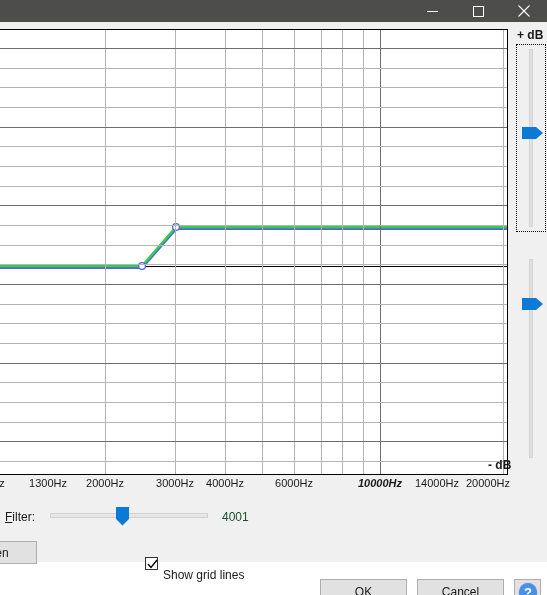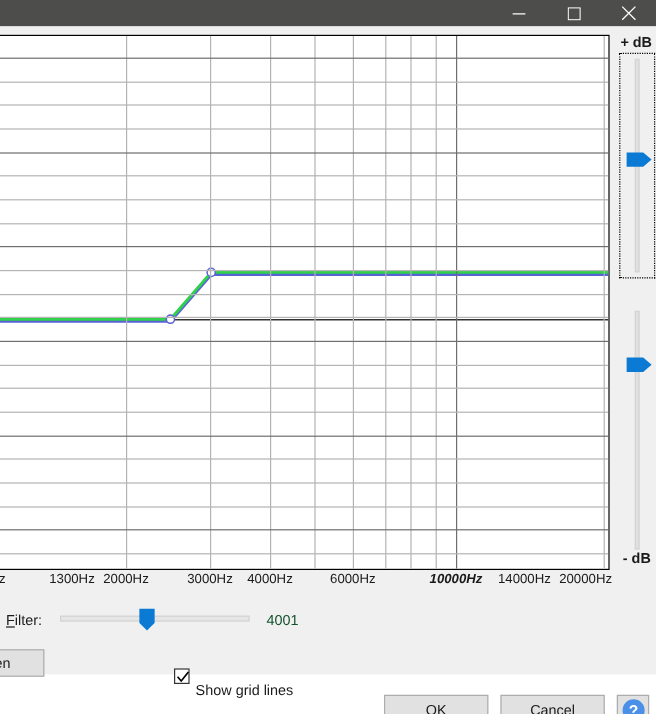--- a/index.html
+++ b/index.html
@@ -275,21 +275,21 @@
         <div class="gl h major" style="top: 333px;"></div>
         <div class="gl h" style="top: 352px;"></div>
         <div class="gl h" style="top: 372px;"></div>
         <div class="gl h" style="top: 392px;"></div>
         <div class="gl h major" style="top: 411px;"></div>
         <div class="gl h" style="top: 431px;"></div>
       </div>
   </div>
 
   <div class="db-label" style="left:517px; top:6px;">+ dB</div>
-  <div class="db-label" style="left:519px; top:436px;">- dB</div>
+  <div class="db-label" style="left:488px; top:436px;">- dB</div>
 
   <div class="vslider focused" id="vslider-top" style="left:516px; top:22px; height:186px;">
     <div class="vtrack"></div>
     <div class="vthumb" id="vthumb-top" style="top: 81px;">
       <svg width="22" height="14" viewBox="0 0 22 14">
         <path d="M0,1 L14,1 L21,7 L14,13 L0,13 Z" fill="#0a7ad4"></path>
       </svg>
     </div>
   </div>
 
@@ -297,21 +297,21 @@
     <div class="vtrack"></div>
     <div class="vthumb" id="vthumb-bot" style="top: 42px;">
       <svg width="22" height="14" viewBox="0 0 22 14">
         <path d="M0,1 L14,1 L21,7 L14,13 L0,13 Z" fill="#0a7ad4"></path>
       </svg>
     </div>
   </div>
 
   <div class="xlabels" id="xlabels">
       <div class="xlab" style="left: 2px;">z</div>
-      <div class="xlab" style="left: 48px; margin-left: 12px;">1300Hz</div>
+      <div class="xlab" style="left: 48px;">1300Hz</div>
       <div class="xlab" style="left: 105px;">2000Hz</div>
       <div class="xlab" style="left: 175px; text-align: right;">3000Hz</div>
       <div class="xlab" style="left: 225px;">4000Hz</div>
       <div class="xlab" style="left: 294px;">6000Hz</div>
       <div class="xlab bold" style="left: 380px; font-style: italic;">10000Hz</div>
       <div class="xlab" style="left: 437px;">14000Hz</div>
       <div class="xlab" style="left: 488px;">20000Hz</div>
     </div>
 
   <div class="filter-row">

